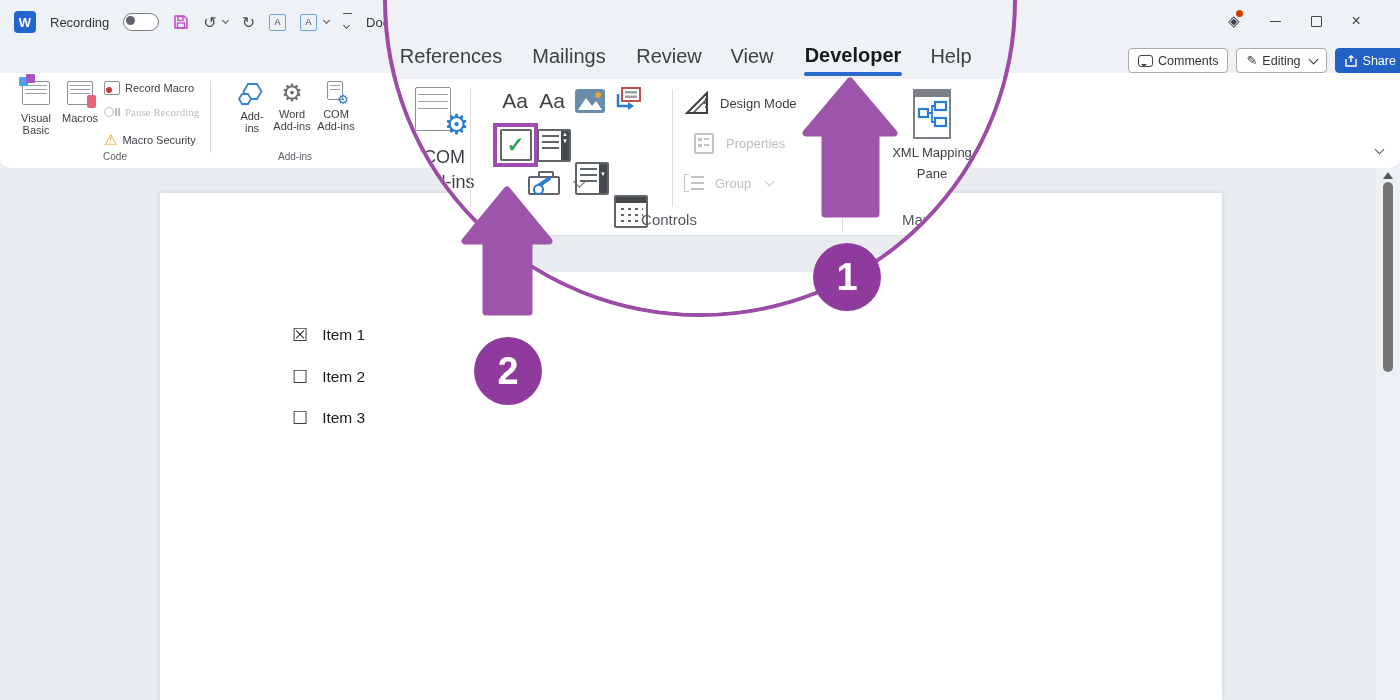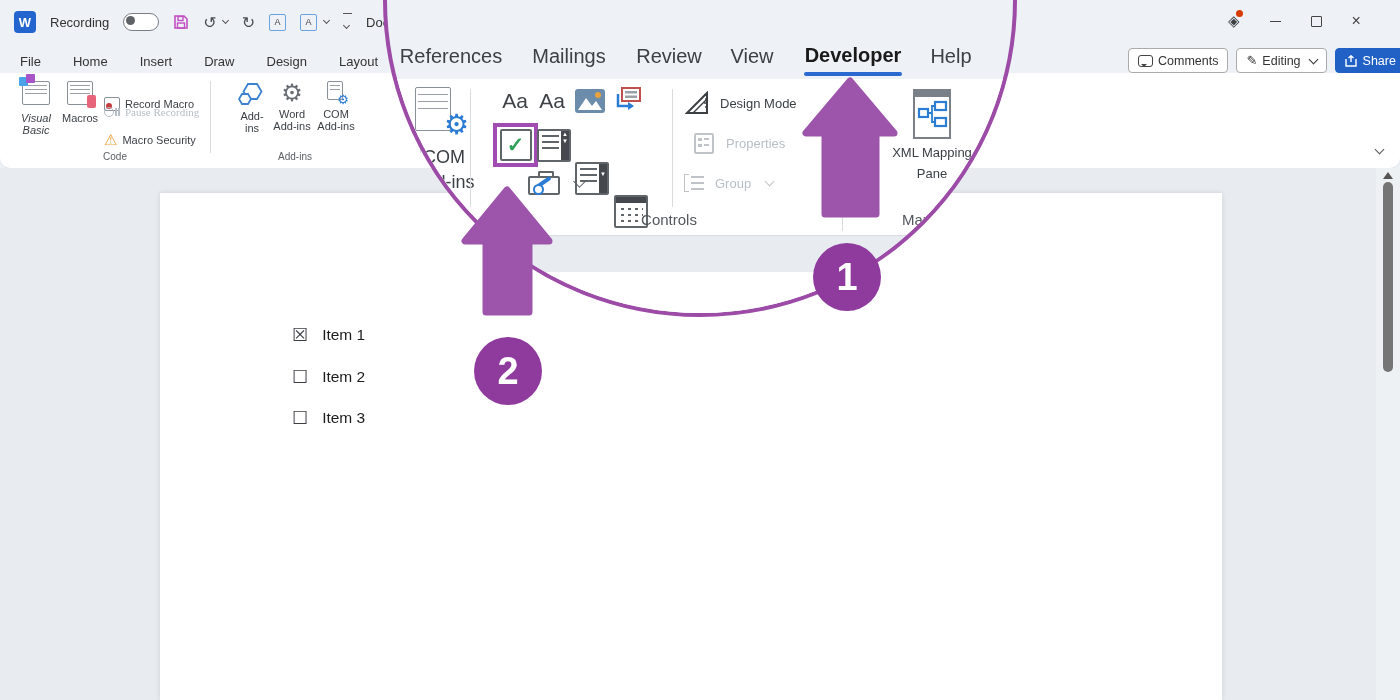--- a/index.html
+++ b/index.html
@@ -131,29 +131,20 @@
     <span style="font-size:13px;color:#333;">Docume</span>
   </div>
 
   <div class="abs row" style="left:1228px;top:10px;gap:30px;height:22px;">
     <span class="diamond">◈</span>
     <span class="win-min"></span>
     <span class="win-restore"></span>
     <span class="win-close">×</span>
   </div>
 
-  <div class="abs row" style="left:16px;top:50px;height:23px;gap:24px;">
-    <span class="tab-s">File</span>
-    <span class="tab-s">Home</span>
-    <span class="tab-s">Insert</span>
-    <span class="tab-s">Draw</span>
-    <span class="tab-s">Design</span>
-    <span class="tab-s">Layout</span>
-    <span class="tab-s">References</span>
-  </div>
 
   <div class="abs row" style="left:1128px;top:48px;gap:8px;">
     <div class="tr-btn">
       <span class="bubble"></span>
       <span>Comments</span>
     </div>
     <div class="tr-btn">
       <span style="font-size:13px;">✎</span>
       <span>Editing</span>
       <span class="chev"></span>
@@ -163,40 +154,40 @@
         <path d="M1 4 v7 h10 v-7" fill="none" stroke="#fff" stroke-width="1.4"></path>
         <path d="M6 7 V1 M3.5 3 L6 .8 L8.5 3" fill="none" stroke="#fff" stroke-width="1.4"></path>
       </svg>
       <span>Share</span>
 
     </div>
   </div>
 
   <div id="ribbon" class="abs">
 
-    <div class="abs" style="left:14px;top:8px;width:44px;font-style:italic;">
+    <div class="abs" style="left:14px;top:8px;width:44px;">
       <div class="doc-ic" style="width:26px;height:22px;margin:0 auto;">
         <i></i>
           <i></i>
           <i></i>
         <span class="cube" style="left:-4px;top:-5px;width:9px;height:9px;background:#4aa3e8;"></span>
         <span class="cube" style="left:3px;top:-8px;width:9px;height:9px;background:#a855c8;"></span>
       </div>
       <div class="rb-lbl" style="margin-top:7px;">Visual Basic</div>
     </div>
     <div class="abs" style="left:60px;top:8px;width:40px;">
       <div class="doc-ic" style="width:24px;height:22px;margin:0 auto;">
         <i></i>
           <i></i>
           <i></i>
         <span class="scroll-red" style="right:-4px;bottom:-4px;width:9px;height:13px;"></span>
       </div>
       <div class="rb-lbl" style="margin-top:7px;">Macros</div>
     </div>
-    <div class="abs rb-small" style="left:104px;top:82px-0;top:8px;margin-top:16px;">
+    <div class="abs rb-small" style="left:104px;top:82px-0;top:8px;">
       <span class="doc-ic" style="width:14px;height:12px;display:inline-block;">
         <span class="rec-dot" style="left:1px;bottom:1px;"></span>
       </span>
       <span>Record Macro</span>
     </div>
     <div class="abs rb-small dis" style="left:104px;top:33px;font-family:Liberation Serif, serif;">
       <span class="row" style="gap:1px;">
         <span style="width:8px;height:8px;border:1.7px solid #b6bdc4;border-radius:50%;"></span>
         <span style="width:2px;height:8px;background:#b6bdc4;"></span>
         <span style="width:2px;height:8px;background:#b6bdc4;"></span>

